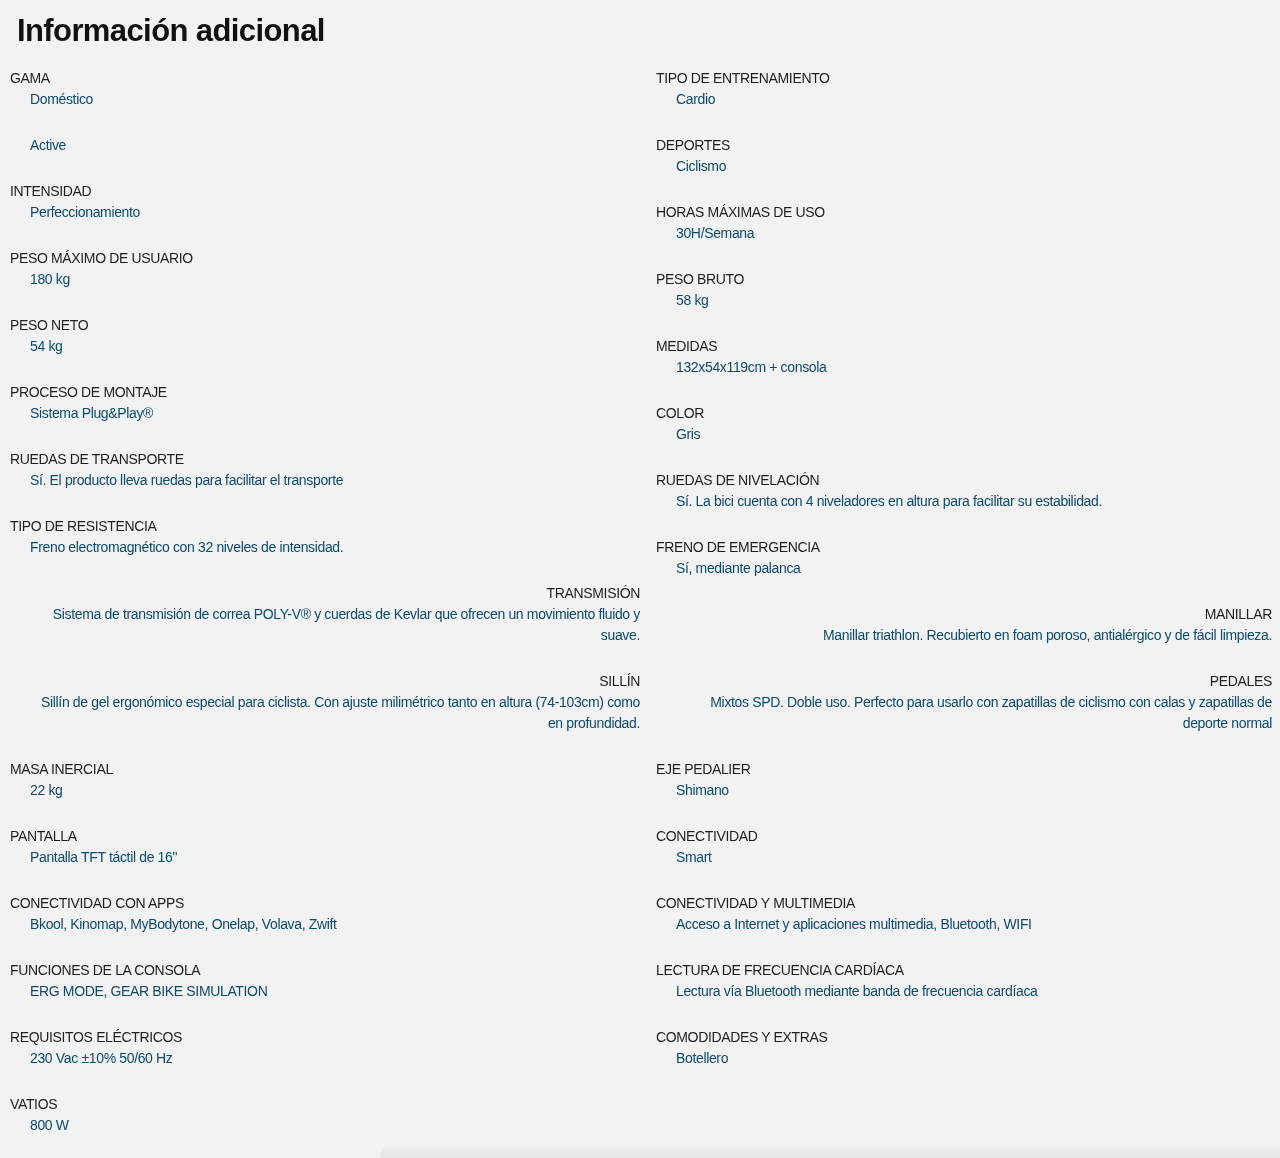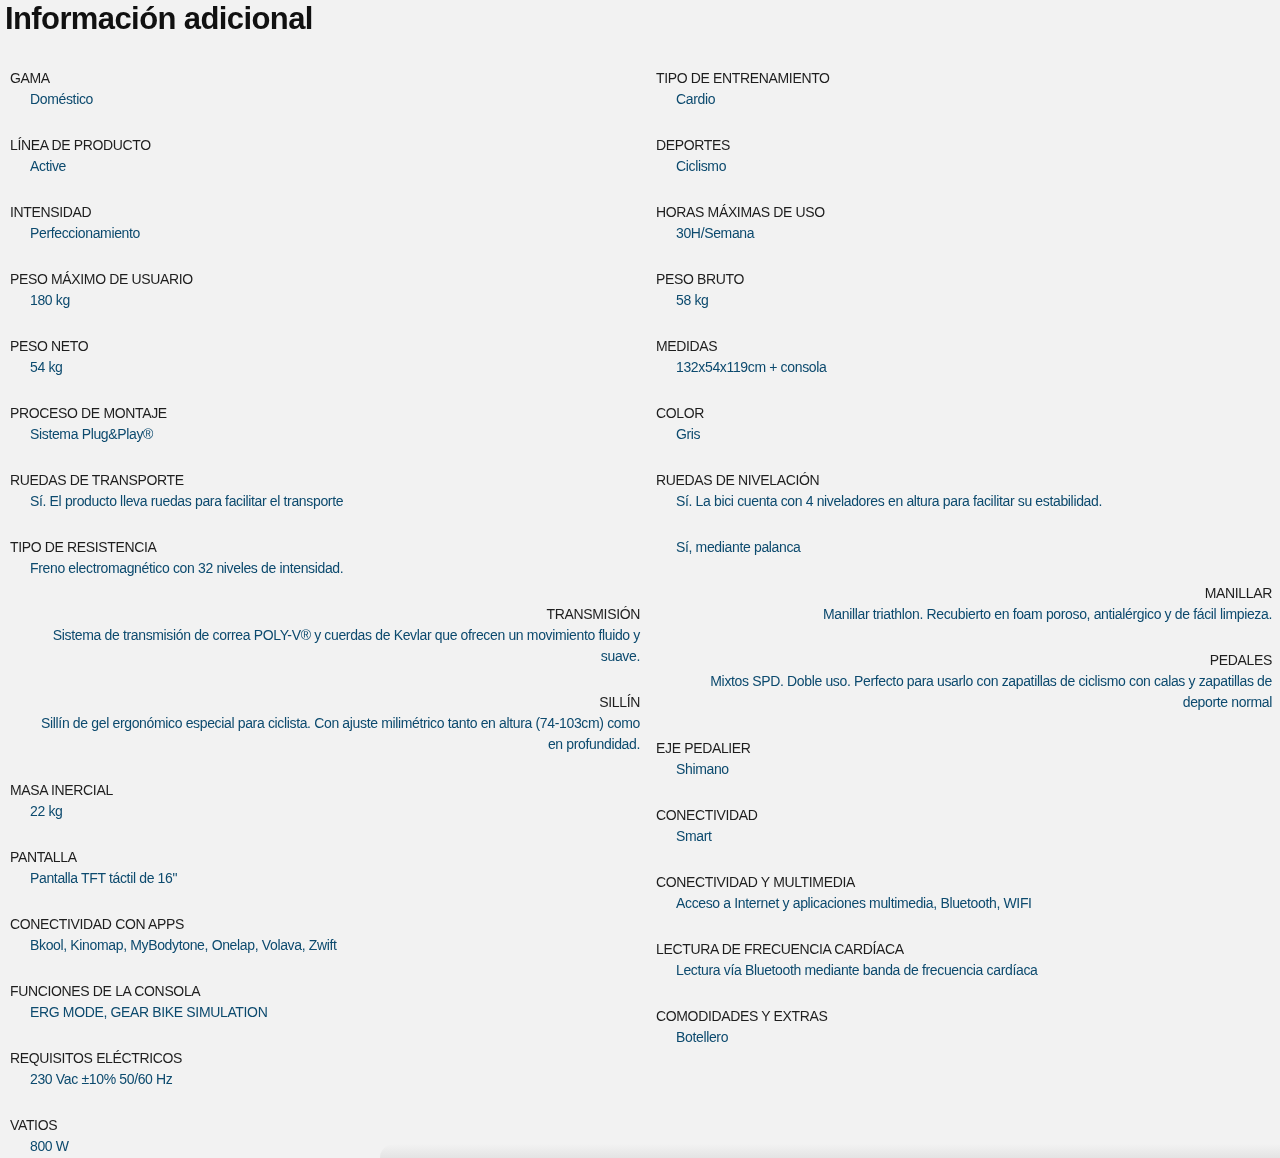--- a/index.html
+++ b/index.html
@@ -12,21 +12,21 @@
     height: 1158px;
     overflow: hidden;
     position: relative;
     font-family: "Liberation Sans", "DejaVu Sans", sans-serif;
     color: #1c1c1c;
   }
   .page-title {
     position: absolute;
     left: 5px;
     top: -1px;
-    margin: 0;
+    margin: 12px;
     font-size: 31px;
     font-weight: 700;
     letter-spacing: -0.6px;
     color: #111111;
     line-height: 40px;
   }
   .spec-grid {
     position: absolute;
     left: 0;
     top: 68px;
@@ -76,21 +76,20 @@
 
 <h1 class="page-title">Información adicional</h1>
 
 <div class="spec-grid">
   <div class="spec-col left">
     <div class="spec-item">
       <div class="spec-label">GAMA</div>
       <div class="spec-value">Doméstico</div>
     </div>
     <div class="spec-item">
-      <div class="spec-label">LÍNEA DE PRODUCTO</div>
       <div class="spec-value">Active</div>
     </div>
     <div class="spec-item">
       <div class="spec-label">INTENSIDAD</div>
       <div class="spec-value">Perfeccionamiento</div>
     </div>
     <div class="spec-item">
       <div class="spec-label">PESO MÁXIMO DE USUARIO</div>
       <div class="spec-value">180 kg</div>
     </div>
@@ -167,20 +166,21 @@
     </div>
     <div class="spec-item">
       <div class="spec-label">COLOR</div>
       <div class="spec-value">Gris</div>
     </div>
     <div class="spec-item">
       <div class="spec-label">RUEDAS DE NIVELACIÓN</div>
       <div class="spec-value">Sí. La bici cuenta con 4 niveladores en altura para facilitar su estabilidad.</div>
     </div>
     <div class="spec-item">
+      <div class="spec-label">FRENO DE EMERGENCIA</div>
       <div class="spec-value">Sí, mediante palanca</div>
     </div>
     <div class="spec-item tall" style="min-height:42px;">
       <div class="spec-label">MANILLAR</div>
       <div class="spec-value">Manillar triathlon. Recubierto en foam poroso, antialérgico y de fácil limpieza.</div>
     </div>
     <div class="spec-item tall">
       <div class="spec-label">PEDALES</div>
       <div class="spec-value">Mixtos SPD. Doble uso. Perfecto para usarlo con zapatillas de ciclismo con calas y zapatillas de deporte normal</div>
     </div>

